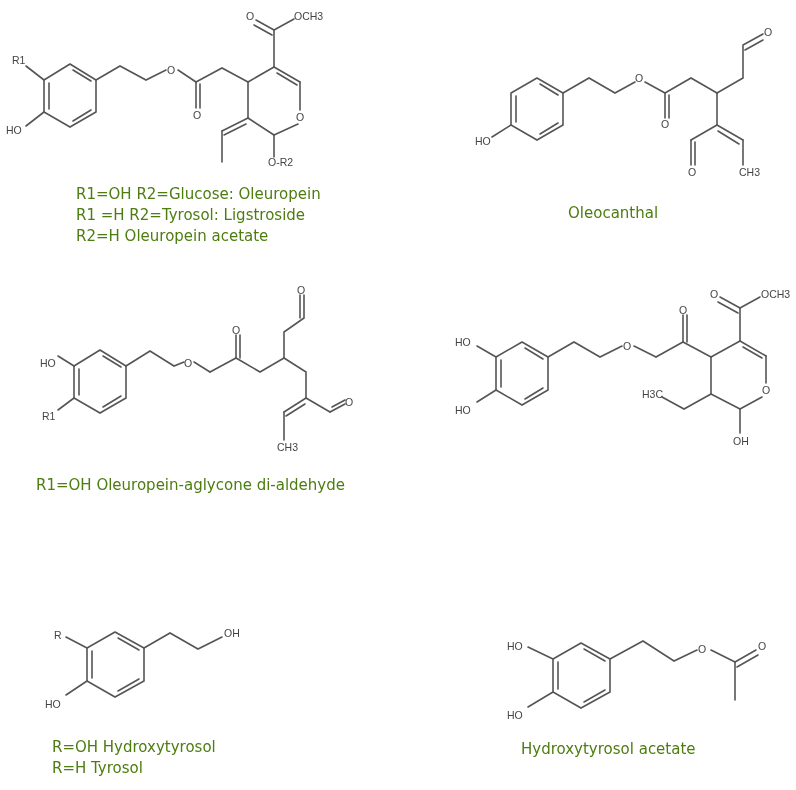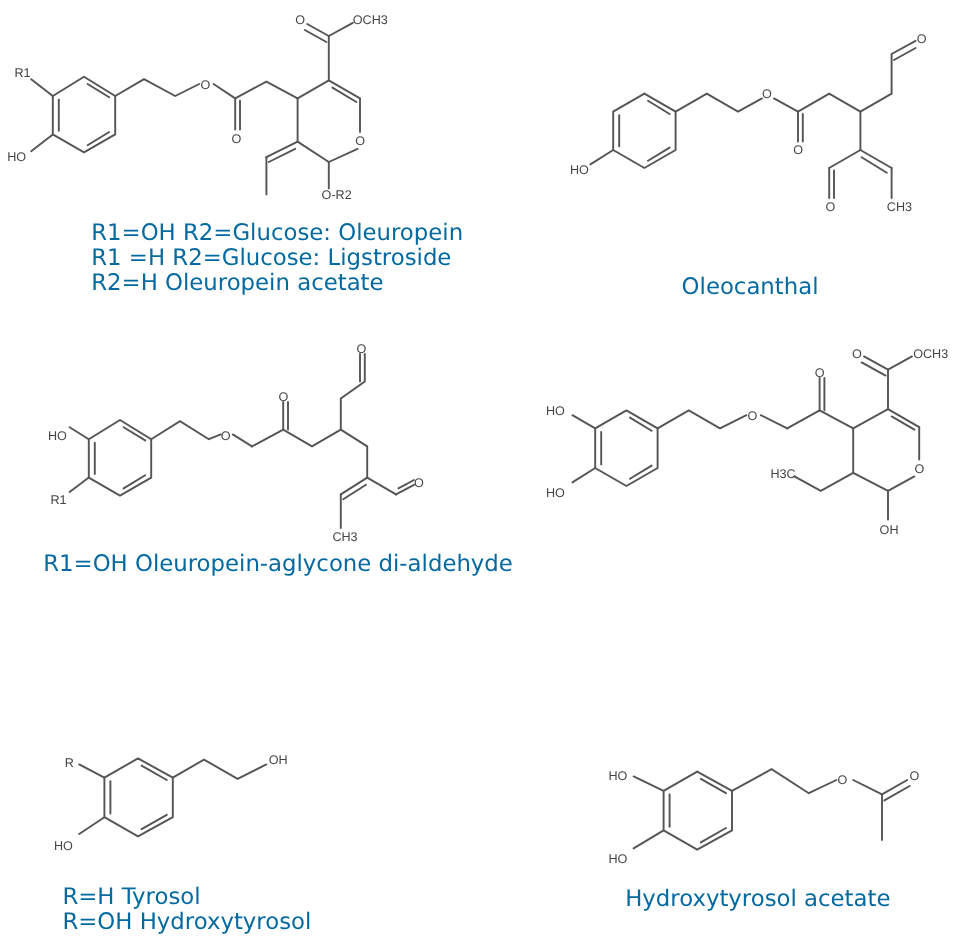--- a/index.html
+++ b/index.html
@@ -1,21 +1,21 @@
 <!DOCTYPE html>
 <html><head>
 <meta charset="utf-8">
 <style>
   html, body { margin:0; padding:0; background:#ffffff; }
   body { width:796px; height:790px; position:relative; overflow:hidden; font-family:"Liberation Sans", sans-serif; color:#222; }
   .panel { position:absolute; }
   svg.mol { position:absolute; left:0; top:0; overflow:visible; }
   svg.mol line, svg.mol polyline, svg.mol path { stroke:#555; stroke-width:1.6; fill:none; stroke-linecap:round; }
   svg.mol text { font-family:"Liberation Sans", sans-serif; font-size:10.5px; fill:#444; }
-  .caption { position:absolute; font-family:"DejaVu Sans", sans-serif; font-size:19px; color:#0369a1; line-height:21px; white-space:nowrap; }
+  .caption { position:absolute; font-family:"DejaVu Sans", sans-serif; font-size:15px; color:#4d7c0f; line-height:21px; white-space:nowrap; }
 </style>
 </head>
 <body>
 
 <div class="panel" style="left:0;top:0;width:400px;height:260px;">
   <svg class="mol" width="400" height="180">
 
     <polyline points="70,64 96,80 96,112 70,127 44,112 44,80 70,64"></polyline>
     <line x1="73" y1="70" x2="91" y2="81"></line>
     <line x1="91" y1="110" x2="73" y2="121"></line>
@@ -54,21 +54,21 @@
     <text x="6" y="134">HO</text>
     <text x="167" y="74">O</text>
     <text x="193" y="119">O</text>
     <text x="296" y="121">O</text>
     <text x="246" y="20">O</text>
     <text x="294" y="20">OCH3</text>
     <text x="268" y="166">O-R2</text>
   </svg>
   <div class="caption" style="left:76px;top:184px;">
     <div>R1=OH R2=Glucose: Oleuropein</div>
-    <div>R1 =H R2=Glucose: Ligstroside</div>
+    <div>R1 =H R2=Tyrosol: Ligstroside</div>
     <div>R2=H Oleuropein acetate</div>
   </div>
 </div>
 
 <div class="panel" style="left:400px;top:0;width:396px;height:260px;">
   <svg class="mol" width="396" height="200">
 
     <polyline points="137,78 163,93 163,125 137,140 111,125 111,93 137,78"></polyline>
     <line x1="140" y1="84" x2="158" y2="95"></line>
     <line x1="158" y1="123" x2="140" y2="134"></line>
@@ -92,21 +92,21 @@
     <line x1="318" y1="131" x2="339" y2="144"></line>
     <line x1="343" y1="140" x2="343" y2="165"></line>
 
     <text x="75" y="145">HO</text>
     <text x="235" y="82">O</text>
     <text x="261" y="128">O</text>
     <text x="364" y="36">O</text>
     <text x="288" y="176">O</text>
     <text x="339" y="176">CH3</text>
   </svg>
-  <div class="caption" style="left:168px;top:203px;margin-top:26px;">
+  <div class="caption" style="left:168px;top:203px;">
     <div>Oleocanthal</div>
   </div>
 </div>
 
 <div class="panel" style="left:0;top:270px;width:400px;height:260px;">
   <svg class="mol" width="400" height="200">
     <polyline points="100,80 126,96 126,128 100,143 74,128 74,96 100,80"></polyline>
     <line x1="103" y1="86" x2="121" y2="97"></line>
     <line x1="121" y1="126" x2="103" y2="137"></line>
     <line x1="79" y1="99" x2="79" y2="125"></line>
@@ -130,21 +130,21 @@
     <line x1="284" y1="142" x2="284" y2="170"></line>
 
     <text x="40" y="97">HO</text>
     <text x="42" y="150">R1</text>
     <text x="184" y="97">O</text>
     <text x="232" y="64">O</text>
     <text x="297" y="24">O</text>
     <text x="345" y="136">O</text>
     <text x="277" y="181">CH3</text>
   </svg>
-  <div class="caption" style="left:36px;top:190px;">
+  <div class="caption" style="left:36px;top:205px;">
     <div>R1=OH Oleuropein-aglycone di-aldehyde</div>
   </div>
 </div>
 
 <div class="panel" style="left:400px;top:270px;width:396px;height:260px;">
   <svg class="mol" width="396" height="200">
     <polyline points="122,72 148,87 148,120 122,135 96,120 96,87 122,72"></polyline>
     <line x1="125" y1="78" x2="143" y2="89"></line>
     <line x1="143" y1="118" x2="125" y2="129"></line>
     <line x1="101" y1="90" x2="101" y2="117"></line>
@@ -192,22 +192,22 @@
     <line x1="139" y1="99" x2="118" y2="111"></line>
     <line x1="92" y1="71" x2="92" y2="98"></line>
     <line x1="87" y1="68" x2="66" y2="57"></line>
     <line x1="87" y1="101" x2="66" y2="115"></line>
     <polyline points="144,68 170,53 198,69 222,57"></polyline>
     <text x="54" y="59">R</text>
     <text x="45" y="128">HO</text>
     <text x="224" y="57">OH</text>
   </svg>
   <div class="caption" style="left:52px;top:157px;">
+    <div>R=OH Hydroxytyrosol</div>
     <div>R=H Tyrosol</div>
-    <div>R=OH Hydroxytyrosol</div>
   </div>
 </div>
 
 <div class="panel" style="left:400px;top:580px;width:396px;height:210px;">
   <svg class="mol" width="396" height="150">
     <polyline points="181,63 210,79 210,112 181,128 153,112 153,79 181,63"></polyline>
     <line x1="184" y1="69" x2="205" y2="81"></line>
     <line x1="205" y1="110" x2="184" y2="122"></line>
     <line x1="158" y1="82" x2="158" y2="109"></line>
     <line x1="153" y1="79" x2="128" y2="67"></line>

